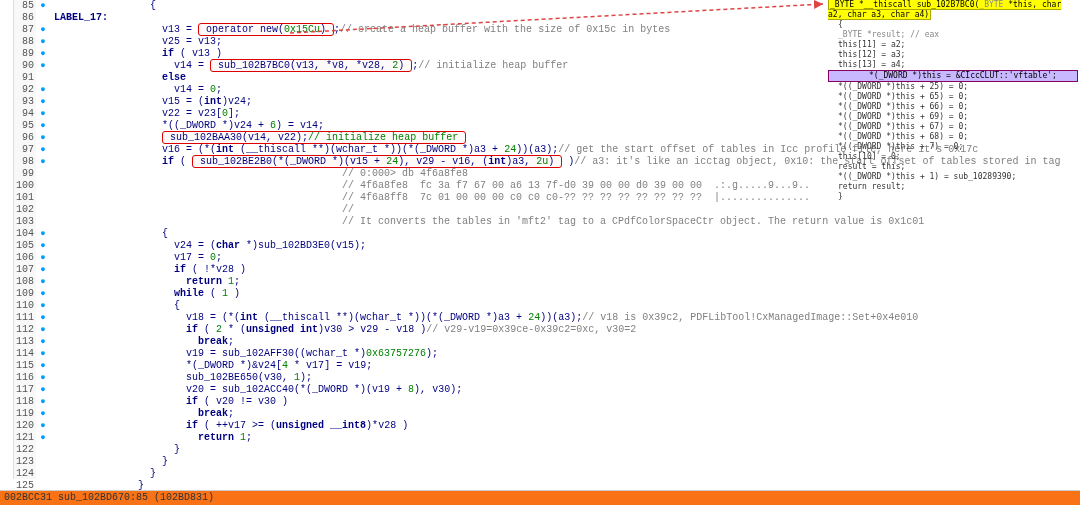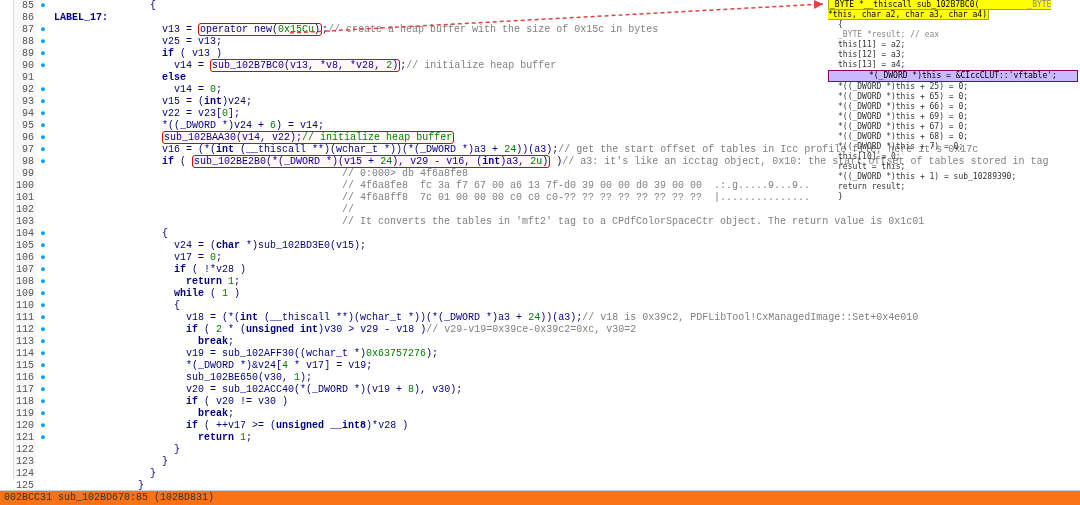--- a/index.html
+++ b/index.html
@@ -8,26 +8,26 @@
   .gutter { width:14px; background:#fff; border-right:1px solid #ddd; }
   .lines { width:22px; background:#f8f8f8; text-align:right; padding-right:2px; color:#555; }
   .dots { width:14px; text-align:center; }
   .dot { color:#00a0ff; font-size:9px; line-height:12px; }
   .code { flex:1; padding-left:4px; white-space:pre; line-height:12px; color:#000080; }
   .ln { height:12px; }
   .kw { color:#000080; font-weight:bold; }
   .id { color:#000080; }
   .num { color:#008000; }
   .cmt { color:#808080; }
-  .hl-red { border:1px solid #d00; border-radius:3px; padding:0 1px; background:rgba(255,230,230,.2); }
+  .hl-red { border:1px solid #d00; border-radius:3px; padding:0 7px; background:rgba(255,230,230,.2); }
   .hl-grn { color:#008000; }
   .status { position:absolute; bottom:0; left:0; right:0; height:15px; background:#f97316; border-top:1px solid #ccc; font-size:10px; padding:1px 4px; color:#333; }
   .side { position:absolute; top:0; right:2px; width:250px; font-size:8px; line-height:10px; font-family:Consolas,monospace; }
   .side .sig-y { background:#ffff00; border:1px solid #aa0; padding:0 1px; }
-  .side .sig-hl { color:#888;margin-left:48px; }
+  .side .sig-hl { color:#888; }
   .side .body { color:#333; padding-left:10px; }
   .side .p-line { background:#c8b8ff; border:1px solid #806; color:#000;padding-left:40px; }
   svg.arrow-svg { position:absolute; top:0; left:0; pointer-events:none; }
 </style>
 </head>
 <body>
 
 <div class="main">
   <div class="gutter"></div>
   <div class="lines" id="lines">

